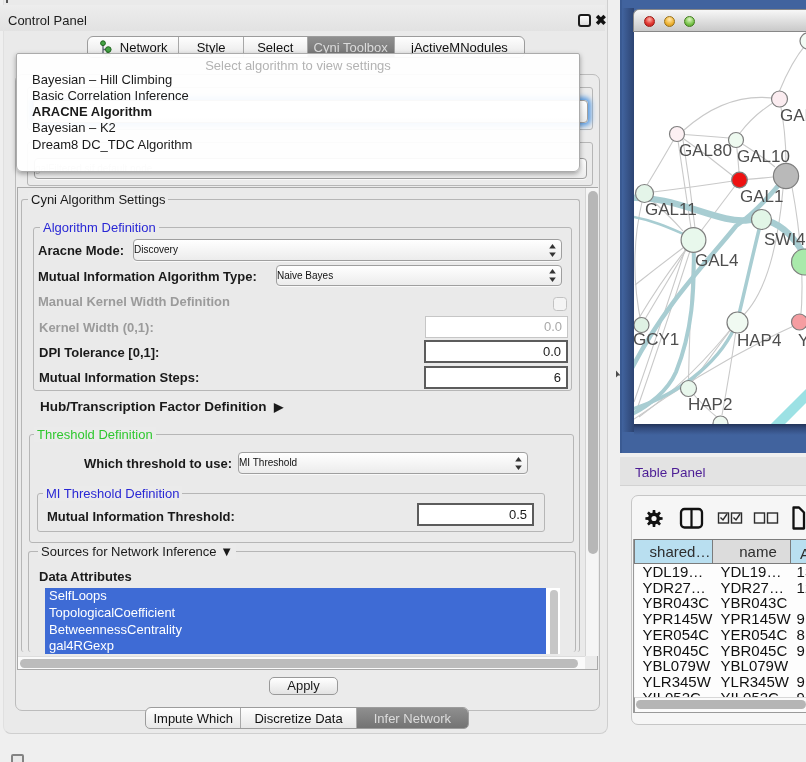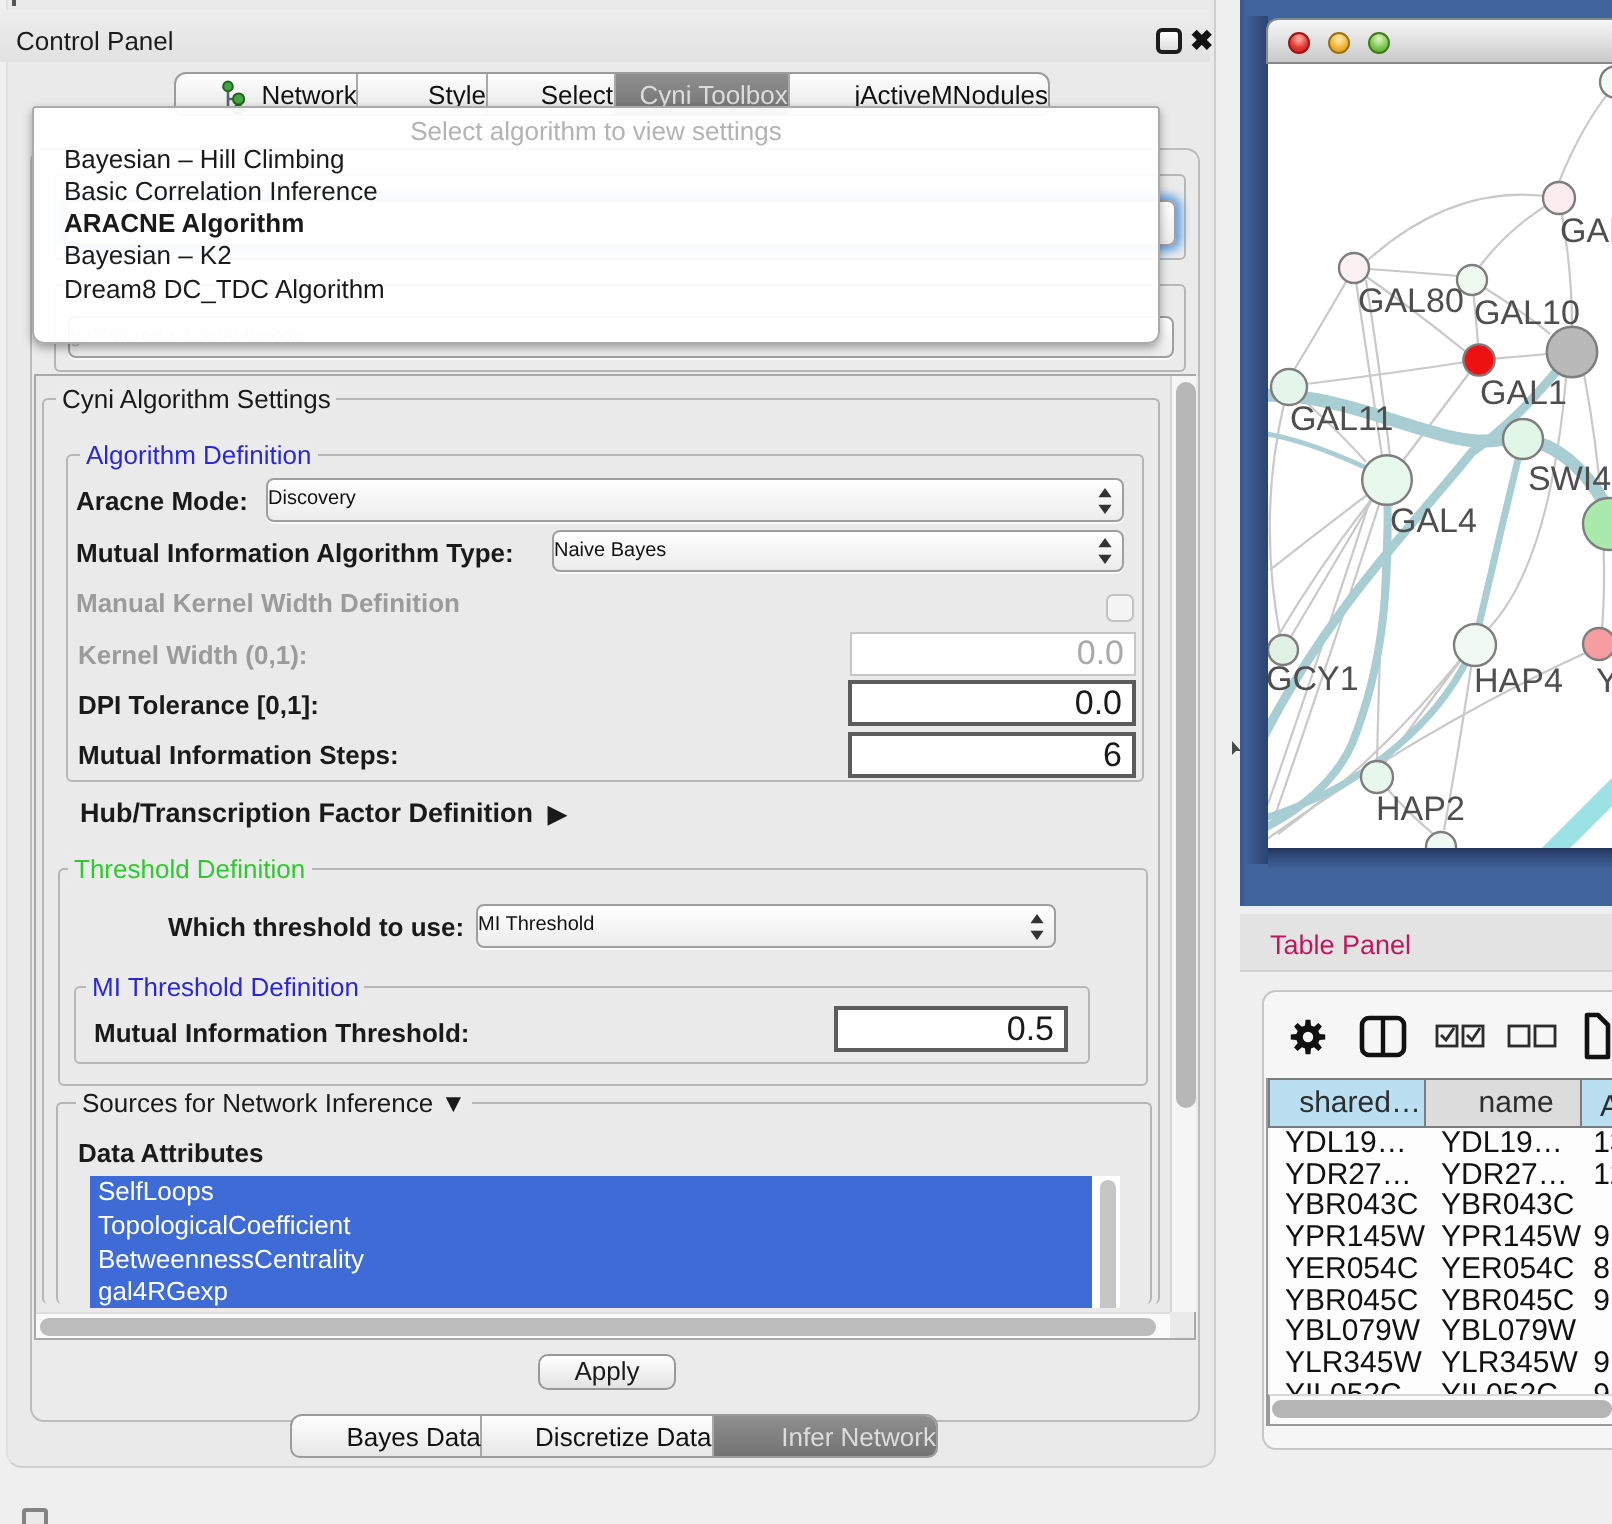--- a/index.html
+++ b/index.html
@@ -6,60 +6,60 @@
 .abs{position:absolute}
 .b{font-weight:bold}
 
 #cpwin{left:3px;top:0;width:605px;height:734px;background:#eaeaea;border-radius:0 0 8px 8px;border-right:1px solid #cfcfcf;border-left:1px solid #e0e0e0;border-bottom:1px solid #cfcfcf}
 #cptitle{left:0;top:5px;width:605px;height:26px;background:linear-gradient(#ededed,#e2e2e2);font-size:13px;color:#1c1c1c}
 #cptitle span{position:absolute;left:8px;top:8px}
 #floatbtn{left:578px;top:14px;width:13px;height:13px;border:2px solid #1c1c1c;border-radius:3px;background:linear-gradient(#fff,#ddd)}
 #closebtn{left:595px;top:12px;font-size:14px;font-weight:bold;color:#111}
 
 .tabbar{height:22px;border:1px solid #9c9c9c;border-radius:6px 6px 5px 5px;background:linear-gradient(#fefefe,#e7e7e7);display:flex;font-size:13px;color:#111;overflow:hidden}
-.tabbar .tab{display:flex;align-items:center;justify-content:flex-end;border-right:1px solid #a8a8a8;height:100%}
+.tabbar .tab{display:flex;align-items:center;justify-content:center;border-right:1px solid #a8a8a8;height:100%}
 .tabbar .tab:last-child{border-right:none}
 .tabbar .sel{background:linear-gradient(#8f8f8f,#737373);color:#dcdcdc}
 #toptabs{left:87px;top:36px;width:438px}
 #bottabs{left:145px;top:707px;width:324px}
 
 #content{left:15px;top:74px;width:585px;height:637px;background:#ebebeb;border:1px solid #bcbcbc;border-radius:7px}
 .group{position:absolute;border:1px solid #b6b6b6;border-radius:3px}
 .gtitle{position:absolute;top:-8px;background:#ebebeb;padding:0 3px;font-size:13px;white-space:nowrap}
 
 #scrollpane{left:17px;top:187px;width:581px;height:483px;border:1px solid #a9a9a9;background:#eaeaea}
 #vsb{left:567px;top:0;width:13px;height:468px;background:#f5f5f5;border-left:1px solid #d5d5d5}
 #vsbthumb{left:1.5px;top:3px;width:10px;height:363px;background:#b7b7b7;border-radius:6px}
 #hsb{left:0;top:468px;width:567px;height:13px;background:#fafafa;border-top:1px solid #ddd}
 #hsbthumb{left:2px;top:2px;width:558px;height:9px;background:#bcbcbc;border-radius:5px}
 
 .lbl{position:absolute;font-size:13px;font-weight:bold;white-space:nowrap}
 .dis{color:#9b9b9b}
 .combo{position:absolute;background:linear-gradient(#ffffff,#ececec);border:1px solid #9f9f9f;border-radius:4px;font-size:10px;color:#111;line-height:19px;box-shadow:0 1px 0 rgba(255,255,255,.7)}
 .combo .arr{position:absolute;right:5px;top:0;height:100%;display:flex;align-items:center}
-.field{position:absolute;background:#fff;font-size:17px;text-align:right;padding-right:5px}
+.field{position:absolute;background:#fff;font-size:13px;text-align:right;padding-right:5px}
 .fen{border:2px solid #5c5c5c}
 .fdis{border:1px solid #c6c6c6;color:#a9a9a9}
 
 #datalist{left:45px;top:588px;width:515px;background:#fff;height:66px;overflow:hidden}
 #datalist .sel{background:#3e6bd5;color:#fff;font-size:13px;height:16.8px;line-height:16.8px;padding-left:4px;width:501px}
 #listsb{position:absolute;left:505px;top:2px;width:8px;height:75px;background:#c6c6c6;border-radius:4px}
 
 #applybtn{left:269px;top:677px;width:69px;height:18px;background:linear-gradient(#ffffff,#e3e3e3);border:1px solid #999;border-radius:5px;font-size:13px;text-align:center;line-height:16px}
 
 #popup{left:16px;top:53px;width:564px;height:119px;background:rgba(255,255,255,0.94);border:1px solid #ababab;border-radius:2px 2px 6px 6px;box-shadow:0 2px 5px rgba(0,0,0,.35);font-size:13px;z-index:50}
 #popup .hint{color:#b3b3b3;text-align:center;margin-top:3.5px;height:14px;font-size:13px}
 #popup .it{padding-left:15px;height:16.3px;line-height:16.3px;white-space:nowrap}
 
 #blue{left:620px;top:0;width:186px;height:453px;background:#41639e;border-left:2px solid #3a5a92}
 #nettitle{left:633px;top:9px;width:173px;height:23px;background:linear-gradient(#f7f7f7,#c9c9c9);border-radius:6px 0 0 0;border:1px solid #888;border-right:none}
 .light{position:absolute;top:5.5px;width:11px;height:11px;border-radius:50%}
 #netcanvas{left:634px;top:32px;width:172px;height:392px;background:#fff}
 #netshadow{left:634px;top:424px;width:172px;height:11px;background:linear-gradient(#223458,#31497a 35%,#41639e)}
-#tpbar{left:620px;top:457px;width:186px;height:29px;background:#e3e3e3;border-bottom:1px solid #d2d2d2;font-size:13.5px;color:#be185d}
+#tpbar{left:620px;top:457px;width:186px;height:29px;background:#e3e3e3;border-bottom:1px solid #d2d2d2;font-size:13.5px;color:#4c1d95}
 #tablepanel{left:631px;top:495px;width:180px;height:230px;background:#f6f6f6;border:1px solid #c6c6c6;border-radius:7px 0 0 7px}
 table{border-collapse:collapse}
 #dtable{left:634px;top:539px;width:172px;font-size:15px;color:#111}
 .hdr{height:24px;font-size:15px;font-weight:normal;color:#2e2e2e;border:1px solid #7c7c7c;padding-left:13px}
 .hb{background:#b9dff0}
 .hg{background:#dcdcdc}
 td{height:15.7px;line-height:15.7px;padding:0 0 0 8px;white-space:nowrap;background:#fdfdfd}
 td:nth-child(3){padding-left:6px}
 #tsb{left:636px;top:700px;width:170px;height:9px;background:#b5b5b5;border-radius:5px}
 </style></head><body>
@@ -157,21 +157,21 @@
   <div class="sel">SelfLoops</div>
   <div class="sel">TopologicalCoefficient</div>
   <div class="sel">BetweennessCentrality</div>
   <div class="sel">gal4RGexp</div>
   <div id="listsb"></div>
 </div>
 
 <div class="abs" id="applybtn">Apply</div>
 
 <div class="abs tabbar" id="bottabs">
- <div class="tab" style="width:96px">Bayes Data</div>
+ <div class="tab" style="width:96px">Impute Which</div>
  <div class="tab" style="width:116px">Discretize Data</div>
  <div class="tab sel" style="width:112px">Infer Network</div>
 </div>
 
 <div class="abs" id="popup">
   <div class="hint">Select algorithm to view settings</div>
   <div class="it">Bayesian – Hill Climbing</div>
   <div class="it">Basic Correlation Inference</div>
   <div class="it b">ARACNE Algorithm</div>
   <div class="it">Bayesian – K2</div>

